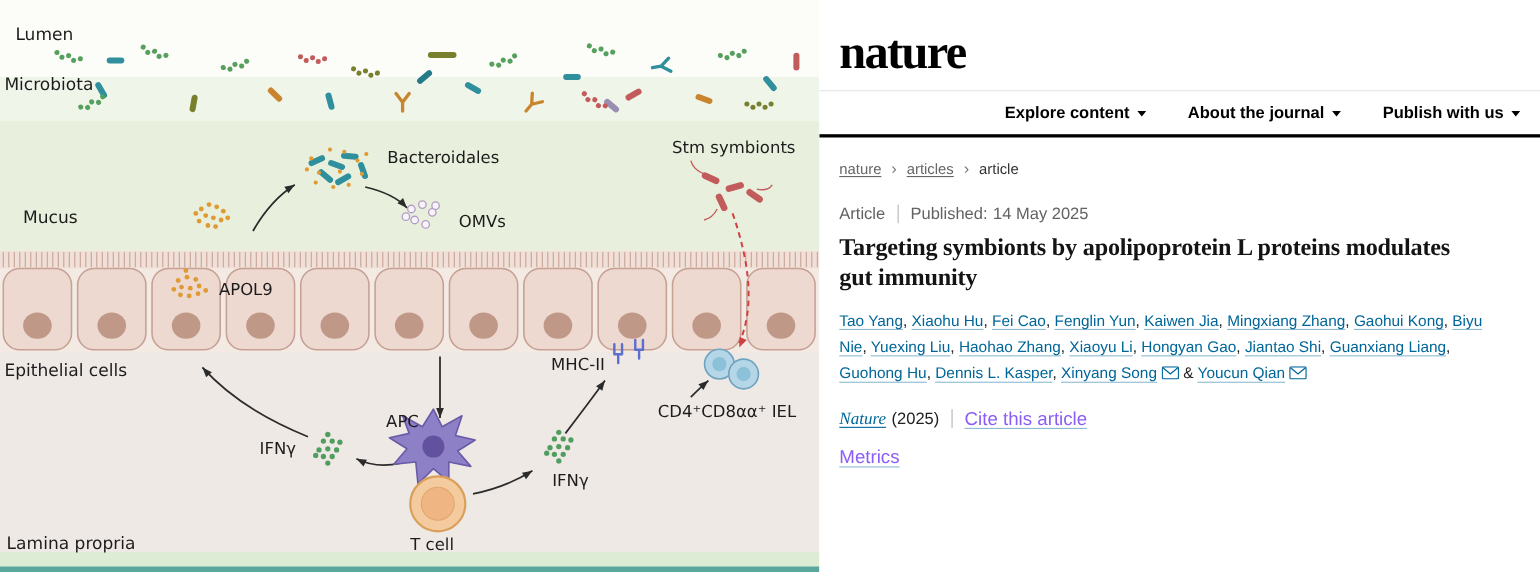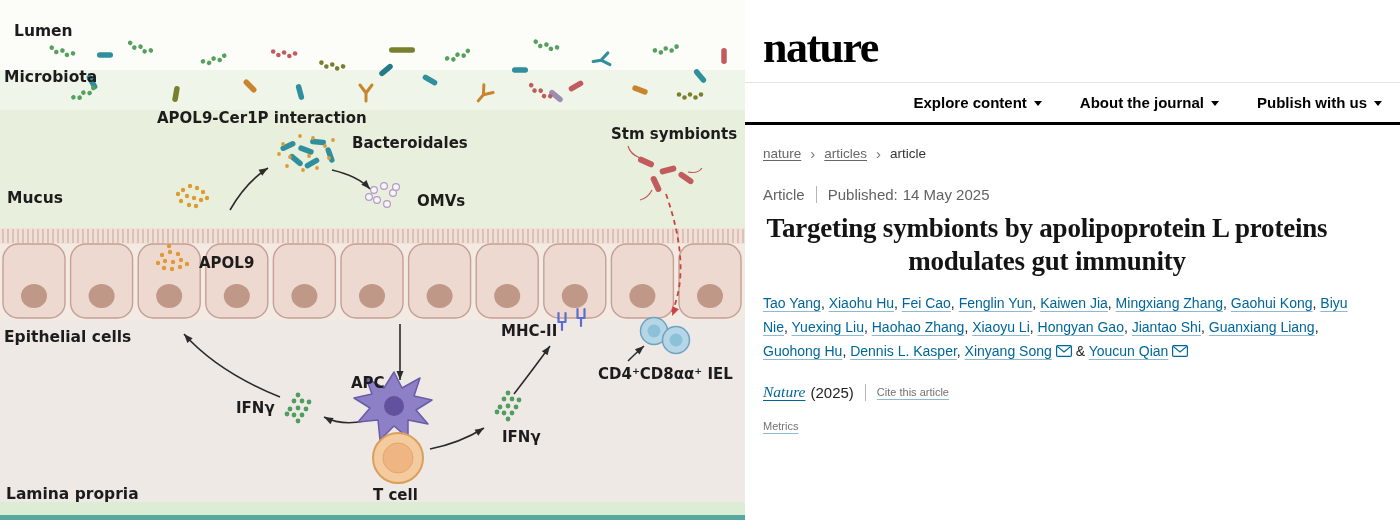--- a/index.html
+++ b/index.html
@@ -1,45 +1,45 @@
 <!DOCTYPE html>
 <html><head>
 <meta charset="utf-8">
 <style>
   * { box-sizing: border-box; }
   html,body { margin:0; padding:0; }
   body { width:1400px; height:520px; font-family:"Liberation Sans",sans-serif; background:#fff; }
   #stage { position:relative; width:1400px; height:520px; overflow:hidden; background:#fff; }
 
   
-  .left-panel { position:absolute; left:0; top:0; width:719px; height:520px;font-weight:bold; }
+  .left-panel { position:absolute; left:0; top:0; width:719px; height:520px; }
   .left-panel svg { position:absolute; left:0; top:0; }
   .diagram-label { position:absolute; font-family:"DejaVu Sans",sans-serif; font-size:15.5px; color:#1c1c1c; white-space:nowrap; }
   .diagram-label.small { font-size:15px; }
 
   
   .right-panel { position:absolute; left:745px; top:0; width:655px; height:520px; background:#fff; color:#222; }
   .logo { font-family:"Liberation Serif",serif; font-weight:700; font-size:44px; letter-spacing:-1.5px; color:#000; line-height:1; padding:26px 0 12px 18px; }
   .rule-light { height:1px; background:#e4e4e4; width:100%; }
   .nav-row { display:flex; align-items:center; gap:38px; padding:0 18px; height:42px; border-bottom:3px solid #000;justify-content:flex-end; }
   .nav-item { font-weight:700; font-size:15px; color:#000; display:flex; align-items:center; gap:7px; cursor:pointer; white-space:nowrap; }
   .caret { width:0; height:0; border-left:4.5px solid transparent; border-right:4.5px solid transparent; border-top:5.5px solid #000; margin-top:2px; }
   .breadcrumb { display:flex; align-items:center; gap:9px; padding:21px 18px 0; font-size:13.5px; color:#666; }
   .breadcrumb a { color:#666; text-decoration:underline; text-underline-offset:2px; cursor:pointer; }
   .breadcrumb a.crumb-current { text-decoration:none; color:#333; cursor:default; }
   .crumb-sep { color:#777; font-size:15px; line-height:1; }
   .meta-row { display:flex; align-items:center; padding:25px 18px 0; font-size:15px; color:#626262; }
   .vsep { border-left:1px solid #b5b5b5; height:17px; margin:0 11px; }
-  .title { font-family:"Liberation Serif",serif; font-weight:700; font-size:27px; line-height:1.22; color:#141414; padding:9px 34px 0 18px; max-width:620px; letter-spacing:-0.2px;text-align:center; }
+  .title { font-family:"Liberation Serif",serif; font-weight:700; font-size:22px; line-height:1.22; color:#141414; padding:9px 34px 0 18px; max-width:620px; letter-spacing:-0.2px; }
   .authors { padding:13px 28px 0 18px; font-size:14px; line-height:1.72; color:#222; max-width:640px; }
   .authors a { color:#006699; text-decoration:underline; text-decoration-color:rgba(0,102,153,.45); text-underline-offset:2.5px; cursor:pointer; }
   .env { vertical-align:-1px; margin-left:4px; }
   .citation { display:flex; align-items:center; padding:20px 18px 0; font-size:15px; color:#222; }
   .journal-link { font-family:"Liberation Serif",serif; font-style:italic; color:#006699; text-decoration:underline; text-underline-offset:2.5px; cursor:pointer; font-size:15.5px; }
-  .cite-link, .metrics-link { color:#737373; text-decoration:underline; text-decoration-color:rgba(0,102,153,.45); text-underline-offset:2.5px; cursor:pointer; font-size:11px; }
+  .cite-link, .metrics-link { color:#8b5cf6; text-decoration:underline; text-decoration-color:rgba(0,102,153,.45); text-underline-offset:2.5px; cursor:pointer; font-size:17px; }
   .year-label { margin-left:5px; }
   .metrics { padding:15px 18px 0; }
 </style>
 </head>
 <body>
 
 <div id="stage">
 
   <div class="left-panel">
     <svg id="diagram-svg" width="745" height="520" viewBox="0 0 745 520">
@@ -456,25 +456,24 @@
       <g>
         <circle cx="654" cy="331" r="13.5" fill="#b5d6e6" stroke="#6fa3c0" stroke-width="1.5"></circle>
         <circle cx="676" cy="340" r="13.5" fill="#b5d6e6" stroke="#6fa3c0" stroke-width="1.5"></circle>
         <circle cx="654" cy="331" r="6.5" fill="#8cc1da"></circle>
         <circle cx="676" cy="340" r="6.5" fill="#8cc1da"></circle>
       </g>
     </svg>
 
     <div class="diagram-label" style="left:14px; top:22px;">Lumen</div>
     <div class="diagram-label" style="left:4px; top:68px;">Microbiota</div>
-    <div class="diagram-label small" style="left:157px; top:109px;">APOL9-Cer1P interaction</div>
     <div class="diagram-label small" style="left:352px; top:134px;">Bacteroidales</div>
     <div class="diagram-label small" style="left:417px; top:192px;text-align:right;">OMVs</div>
     <div class="diagram-label small" style="left:199px; top:254px;">APOL9</div>
-    <div class="diagram-label" style="left:7px; top:189px;">Mucus</div>
+    <div class="diagram-label" style="left:21px; top:189px;">Mucus</div>
     <div class="diagram-label small" style="left:611px; top:125px;">Stm symbionts</div>
     <div class="diagram-label" style="left:4px; top:328px;">Epithelial cells</div>
     <div class="diagram-label small" style="left:501px; top:322px;">MHC-II</div>
     <div class="diagram-label small" style="left:598px; top:365px;">CD4⁺CD8αα⁺ IEL</div>
     <div class="diagram-label small" style="left:236px; top:399px;">IFNγ</div>
     <div class="diagram-label small" style="left:351px; top:374px;">APC</div>
     <div class="diagram-label small" style="left:502px; top:428px;">IFNγ</div>
     <div class="diagram-label small" style="left:373px; top:486px;">T cell</div>
     <div class="diagram-label" style="left:6px; top:485px;">Lamina propria</div>
   </div>

